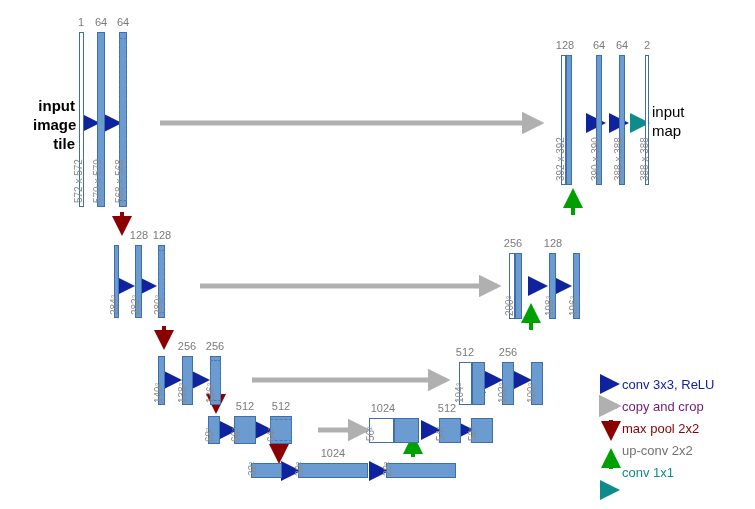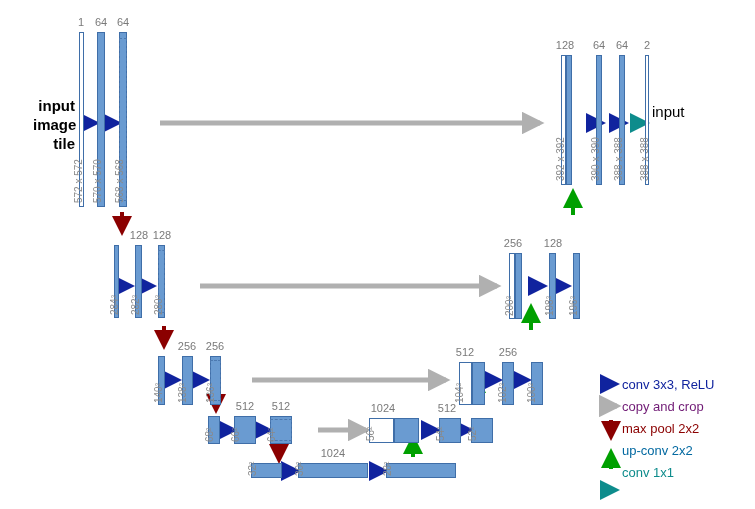--- a/index.html
+++ b/index.html
@@ -137,20 +137,21 @@
   <div class="chlabel" style="left:610px;top:40px;width:24px;">64</div>
   <div class="chlabel" style="left:638px;top:40px;width:18px;">2</div>
 
   <div class="szlabel" style="left:556px;top:181px;">392 x 392</div>
   <div class="szlabel" style="left:591px;top:181px;">390 x 390</div>
   <div class="szlabel" style="left:614px;top:181px;">388 x 388</div>
   <div class="szlabel" style="left:640px;top:181px;">388 x 388</div>
 
   <div class="txt" style="left:652px;top:102px;width:100px;">
     <div>input</div>
+    <div>map</div>
   </div>
 
   <div class="bar blue" style="left:114px;top:245px;width:5px;height:73px;"></div>
   <div class="bar blue" style="left:135px;top:245px;width:7px;height:73px;"></div>
   <div class="bar blue" style="left:158px;top:245px;width:7px;height:73px;"></div>
   <div class="bar dash" style="left:158px;top:250px;width:7px;height:63px;background:transparent;"></div>
 
   <div class="chlabel" style="left:126px;top:230px;width:26px;">128</div>
   <div class="chlabel" style="left:149px;top:230px;width:26px;">128</div>
 
@@ -224,16 +225,16 @@
 
   <div class="chlabel" style="left:315px;top:448px;width:36px;">1024</div>
 
   <div class="szlabel" style="left:248px;top:476px;">32²</div>
   <div class="szlabel" style="left:295px;top:476px;">30²</div>
   <div class="szlabel" style="left:383px;top:476px;">28²</div>
 
   <div class="legtxt" style="left:622px;top:377px;color:#10239e;">conv 3x3, ReLU</div>
   <div class="legtxt" style="left:622px;top:399px;color:#701a75;">copy and crop</div>
   <div class="legtxt" style="left:622px;top:421px;color:#8b0000;">max pool 2x2</div>
-  <div class="legtxt" style="left:622px;top:443px;color:#0369a1;">up-conv 2x2</div>
+  <div class="legtxt" style="left:622px;top:443px;color:#737373;">up-conv 2x2</div>
   <div class="legtxt" style="left:622px;top:465px;color:#0e8c8c;">conv 1x1</div>
 
 </div>
 
 </body></html>

